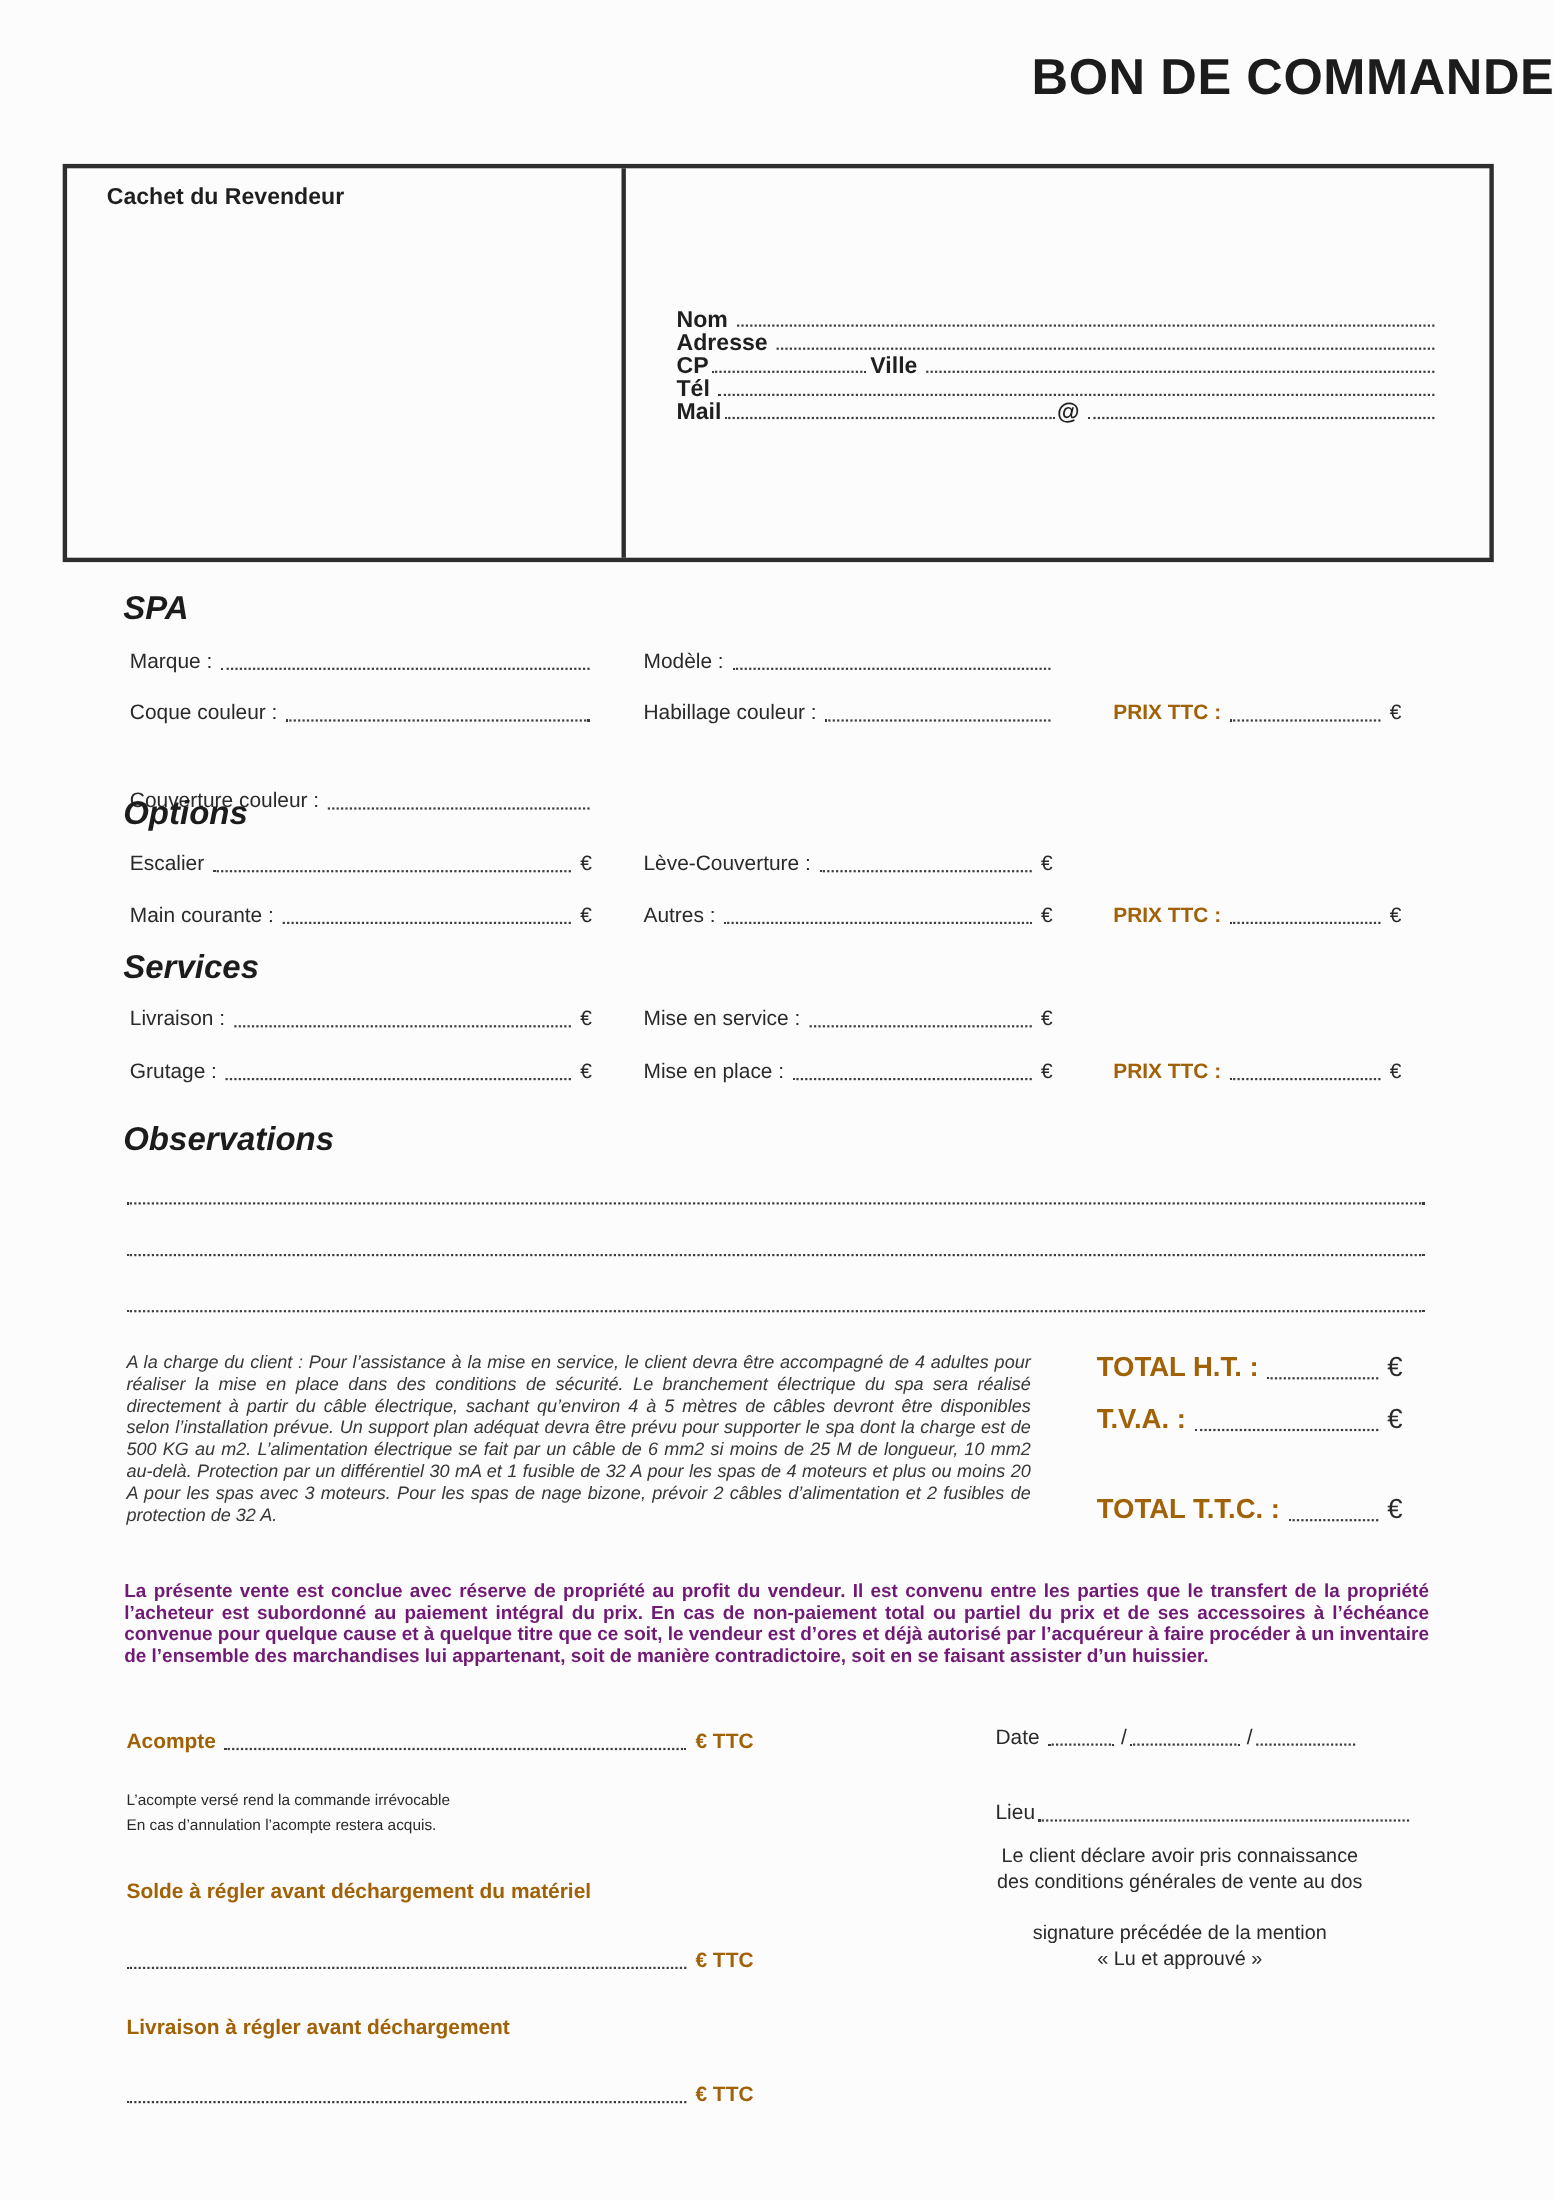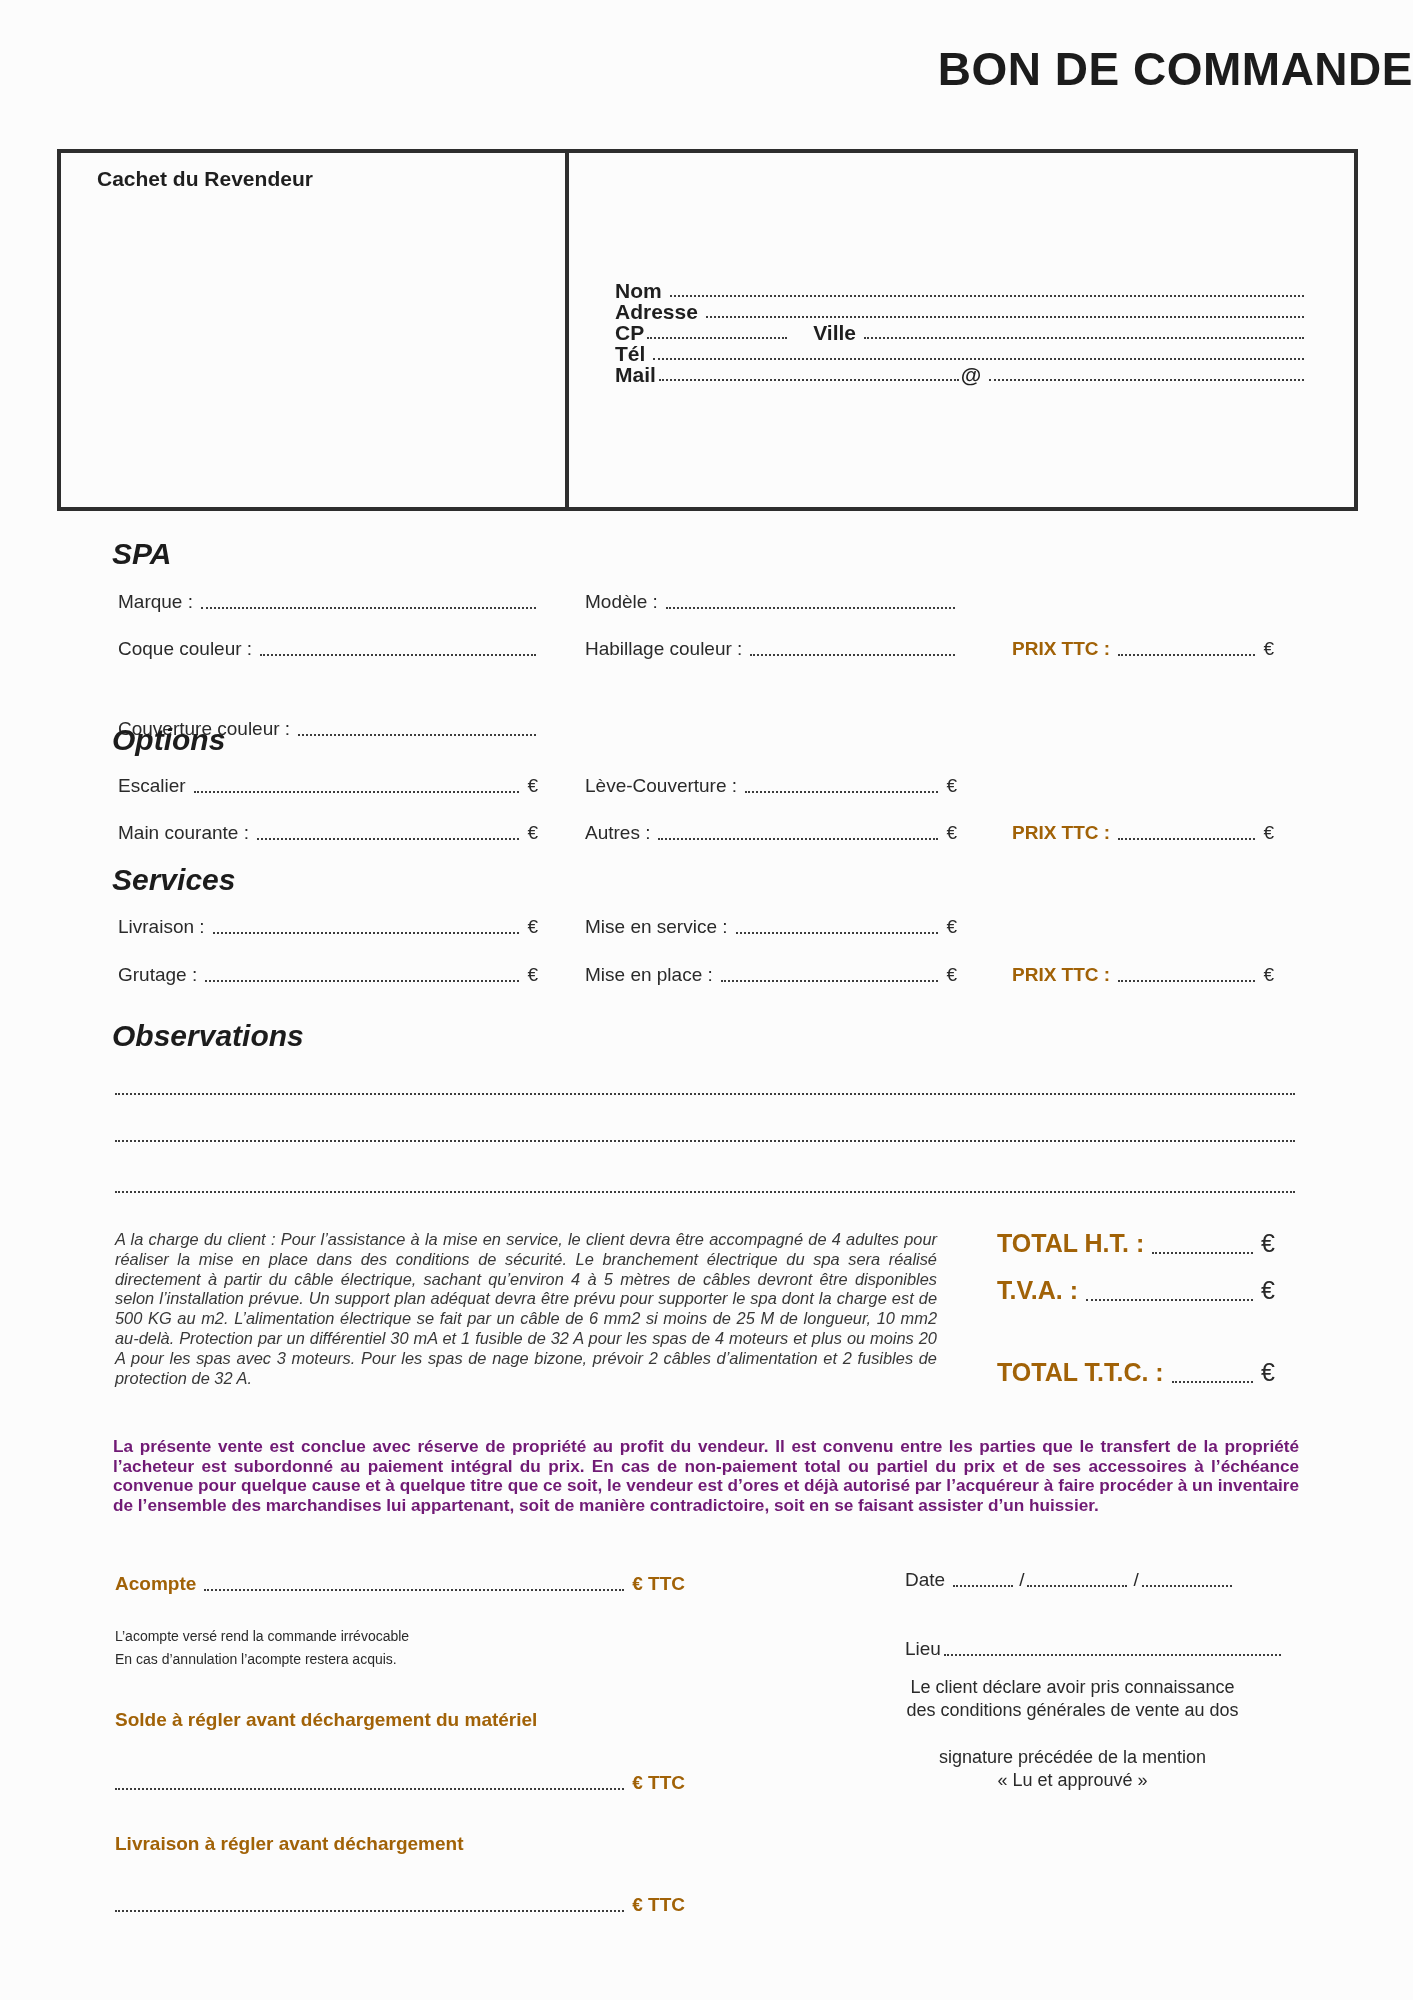--- a/index.html
+++ b/index.html
@@ -143,21 +143,21 @@
         <span class="lbl">Nom</span>
         <span class="dots"></span>
       </div>
       <div class="field-row">
         <span class="lbl">Adresse</span>
         <span class="dots"></span>
       </div>
       <div class="field-row">
         <span class="lbl">CP</span>
         <span class="dots w140 tight"></span>
-        <span class="lbl" style="margin-left:24px;">Ville</span>
+        <span class="lbl" style="margin-left:2px;">Ville</span>
         <span class="dots"></span>
       </div>
       <div class="field-row">
         <span class="lbl">Tél</span>
         <span class="dots"></span>
       </div>
       <div class="field-row">
         <span class="lbl">Mail</span>
         <span class="dots w300 tight"></span>
         <span class="lbl">@</span>

